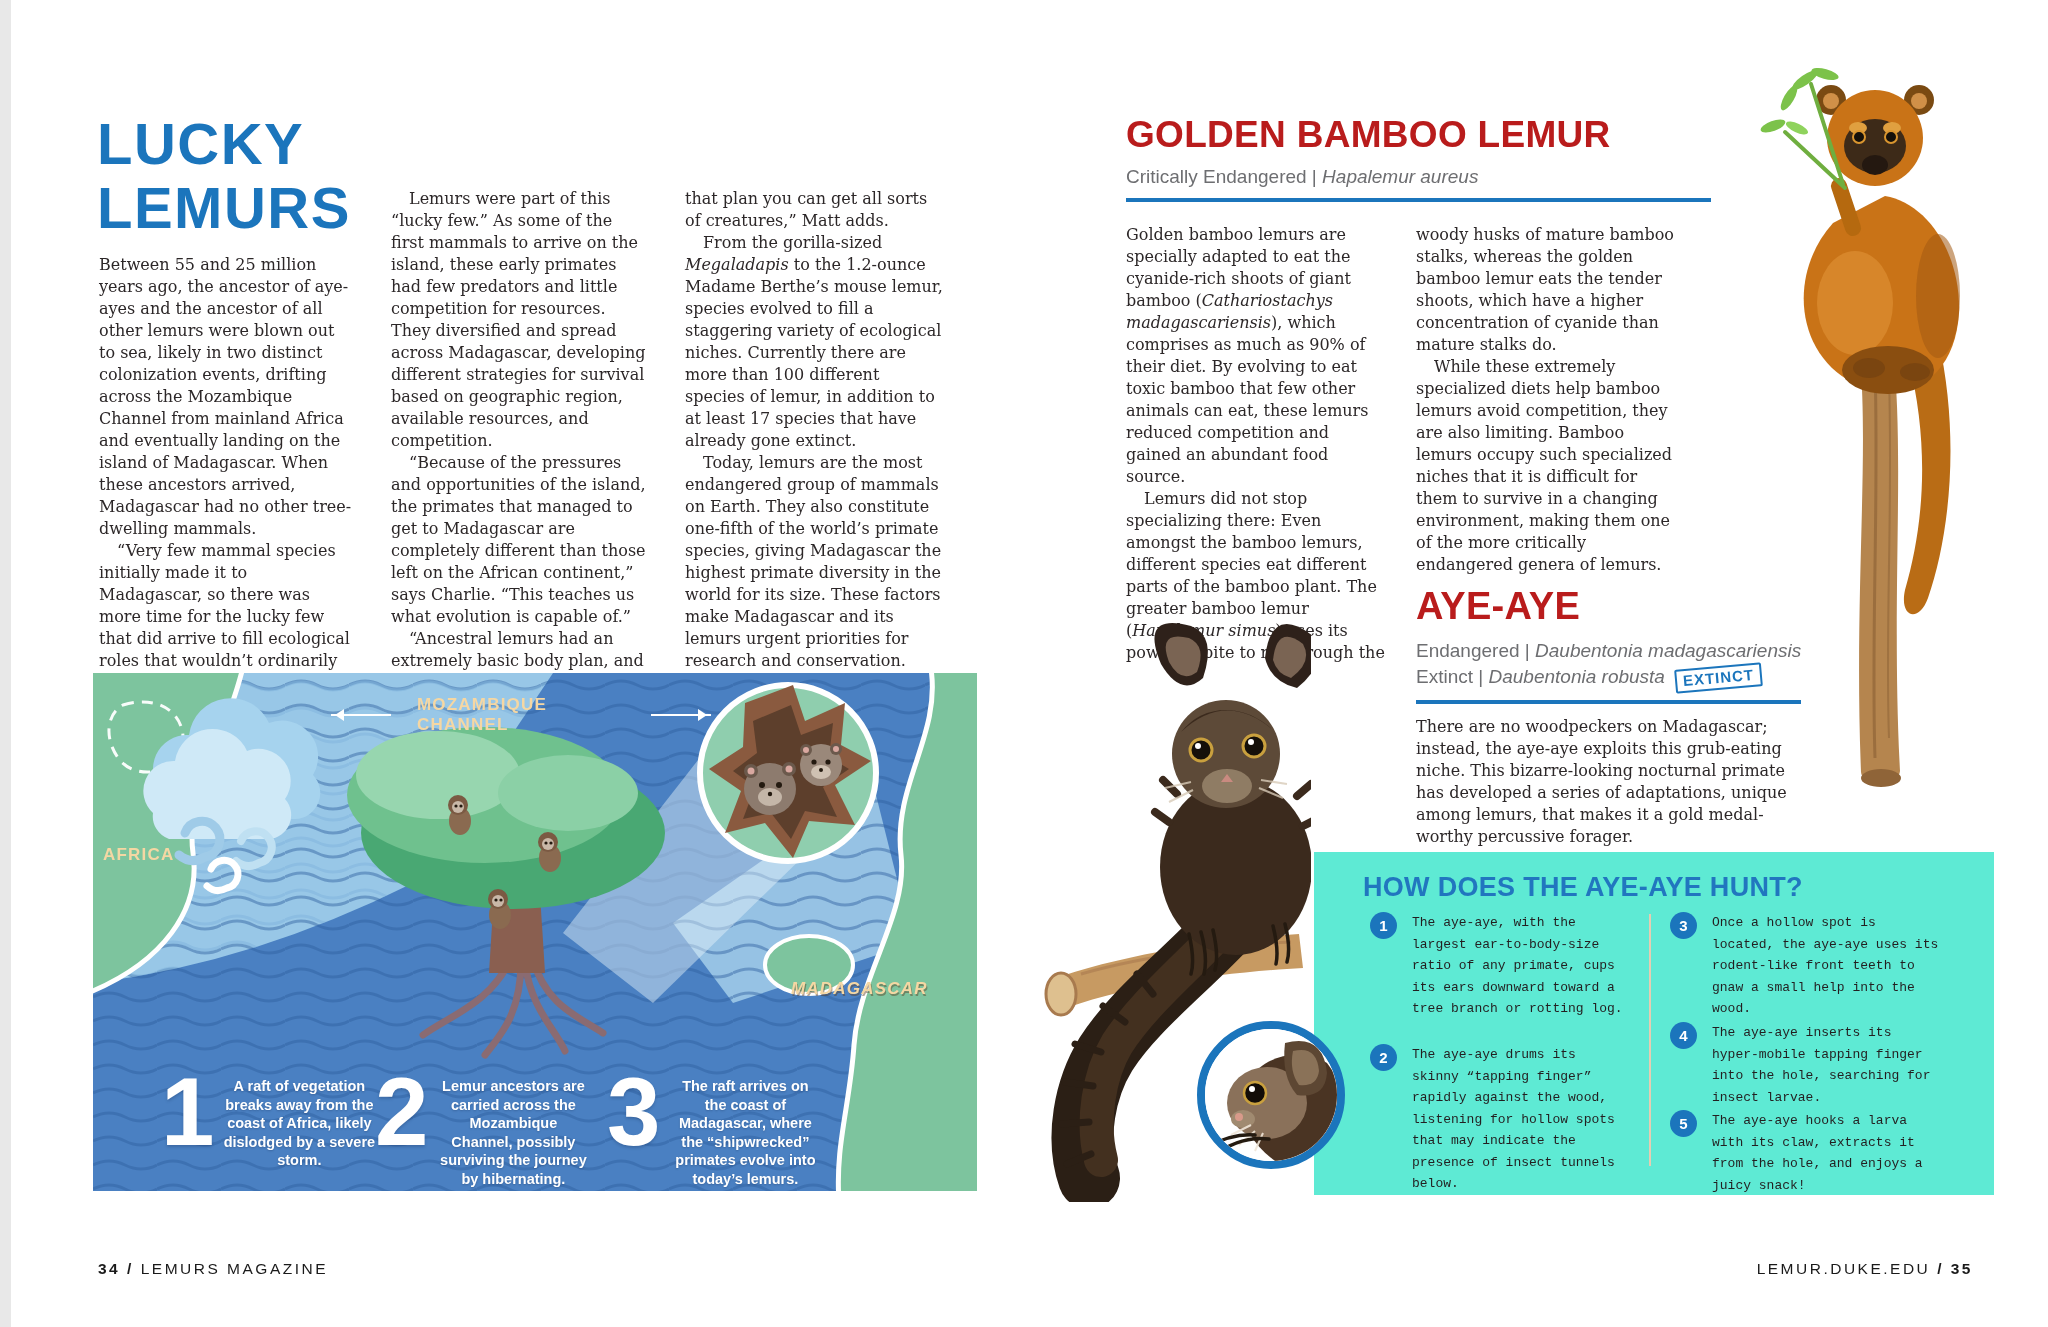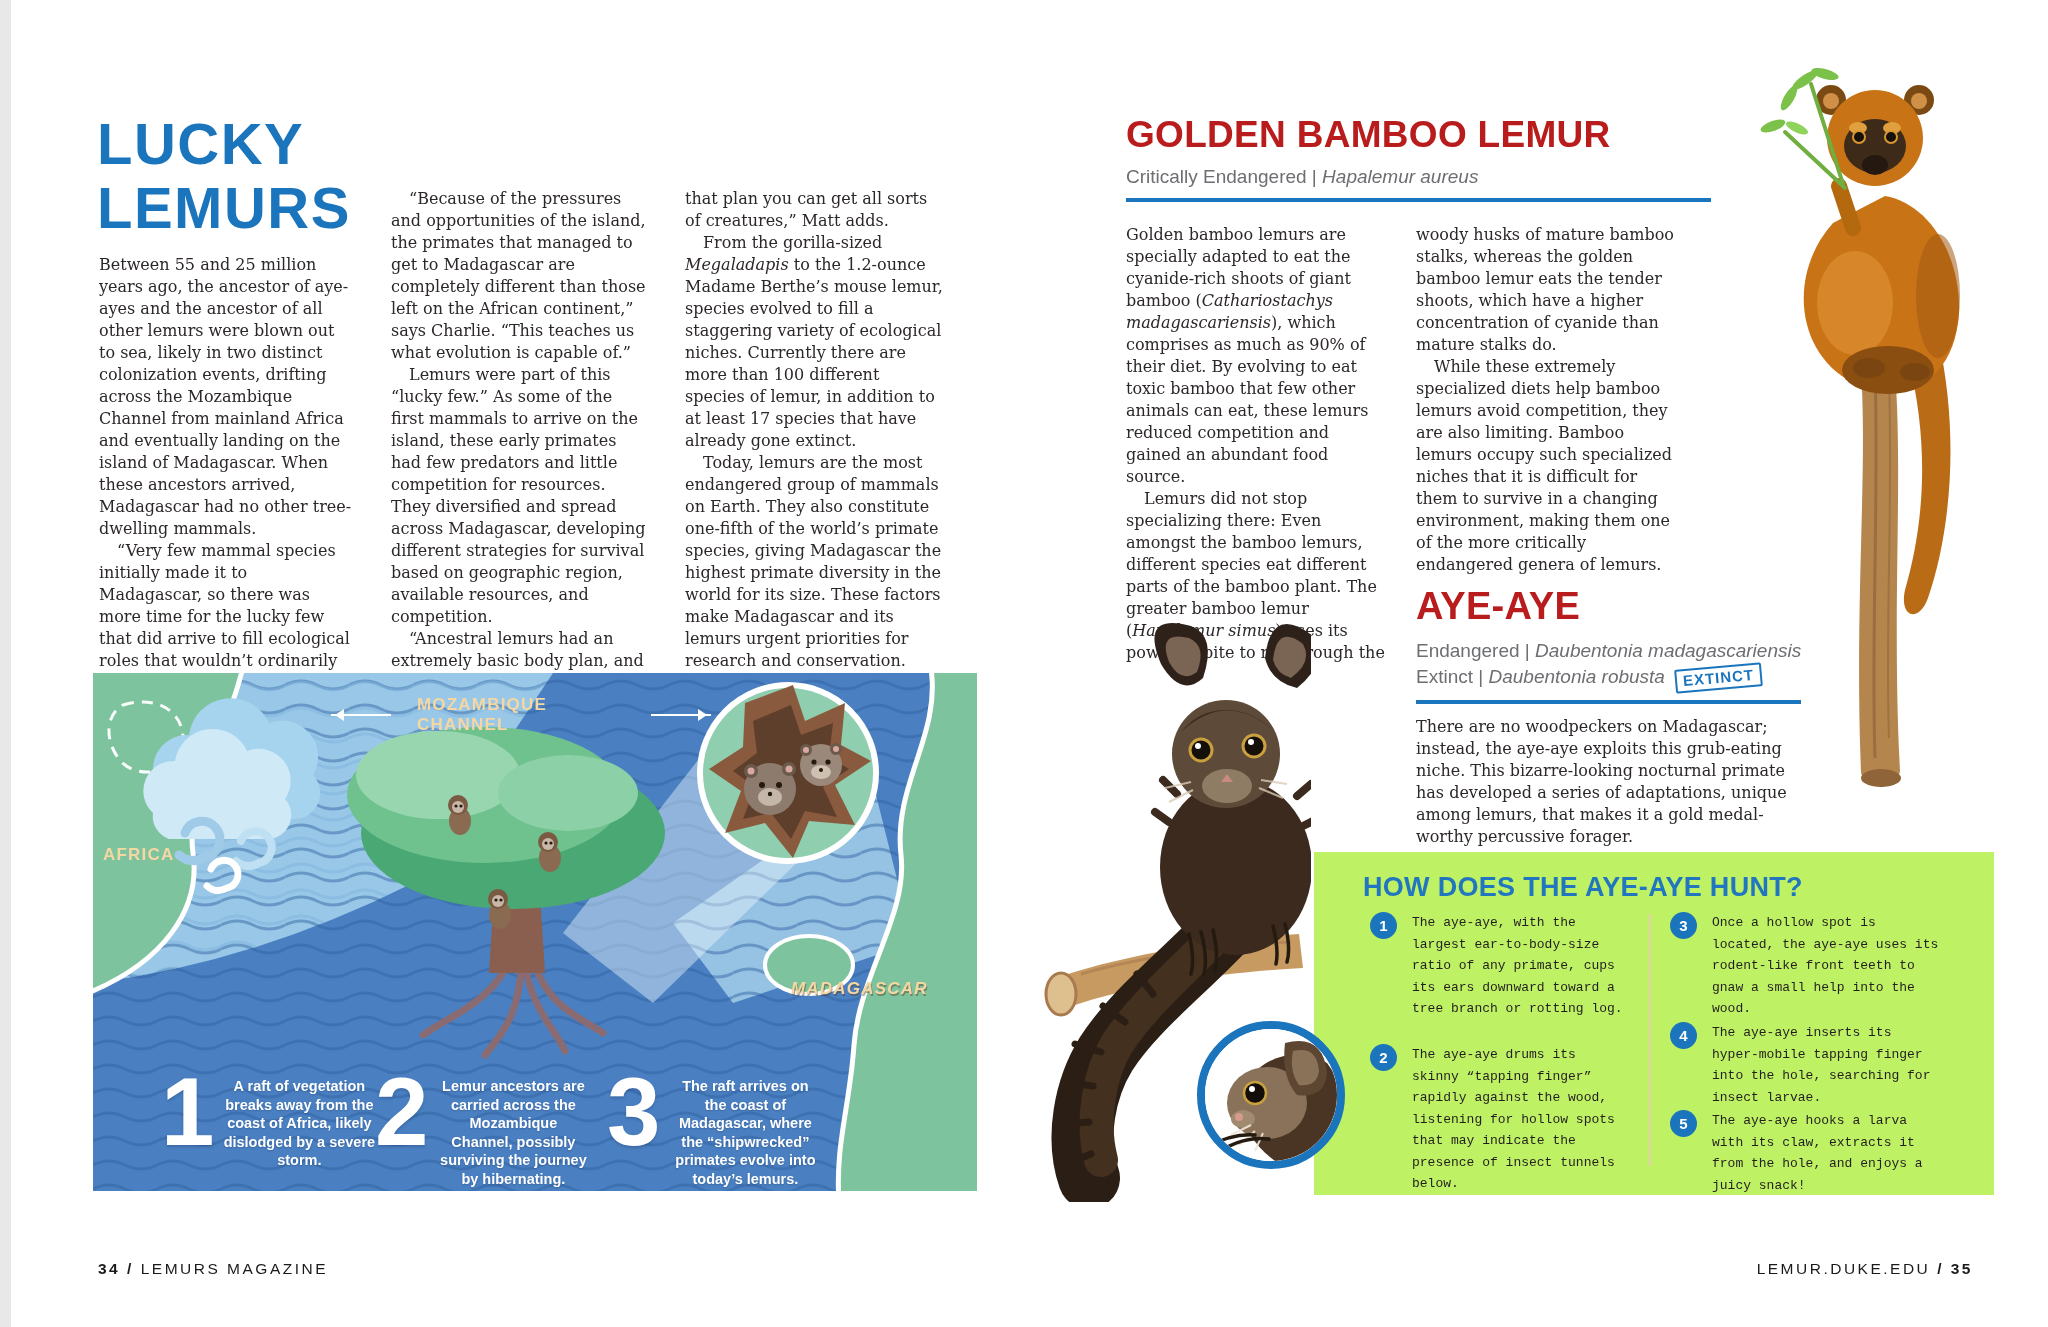--- a/index.html
+++ b/index.html
@@ -28,21 +28,21 @@
   .step .txt{width:152px;margin-left:11px;margin-top:6px;font-size:14.5px;font-weight:700;line-height:18.5px;
              text-shadow:0 1px 2px rgba(20,40,80,.3);text-align:center;}
   
   .sec-head{font-family:"Liberation Sans",sans-serif;font-weight:700;color:#b91c1c;letter-spacing:.3px;}
   .status{font-family:"Liberation Sans",sans-serif;font-size:19px;color:#6d6e71;line-height:26px;}
   .rule{height:4px;background:#1b75bc;}
   .stamp{display:inline-block;font-family:"Liberation Sans",sans-serif;font-weight:700;font-size:15px;
          color:#1b75bc;border:2.5px solid #1b75bc;border-radius:2px;padding:0 6px;line-height:20px;
          letter-spacing:1px;transform:rotate(-5deg);margin-left:10px;box-shadow:inset 0 0 0 1px #fff;}
   
-  .hunt{left:1303px;top:852px;width:680px;height:343px;background:#bef264;}
+  .hunt{left:1303px;top:852px;width:680px;height:343px;background:#5eead4;}
   .hunt-head{position:absolute;left:49px;top:20px;font-family:"Liberation Sans",sans-serif;font-weight:700;
              font-size:27px;color:#2176bf;letter-spacing:.3px;}
   .hstep{position:absolute;display:flex;}
   .badge{width:27px;height:27px;border-radius:50%;background:#1b75bc;color:#fff;flex:0 0 27px;
          font-family:"Liberation Sans",sans-serif;font-weight:700;font-size:15px;line-height:27px;text-align:center;}
   .hstep .txt{margin-left:15px;font-family:Liberation Mono, monospace;font-size:13px;line-height:21.5px;color:#231f20;}
   .hdivider{position:absolute;left:335px;top:62px;width:2px;height:252px;background:#e6cdb2;}
   .inset{left:1186px;top:1021px;width:148px;height:148px;border-radius:50%;border:8px solid #1b75bc;
          background:#ffffff;overflow:hidden;box-sizing:border-box;}
   
@@ -57,22 +57,22 @@
   <div class="abs big-title" style="left:86px;top:112px;">
     <div>LUCKY</div>
     <div>LEMURS</div>
   </div>
 
   <div class="abs body-col" style="left:88px;top:254px;width:256px;">
     <p>Between 55 and 25 million years ago, the ancestor of aye-ayes and the ancestor of all other lemurs were blown out to sea, likely in two distinct colonization events, drifting across the Mozambique Channel from mainland Africa and eventually landing on the island of Madagascar. When these ancestors arrived, Madagascar had no other tree-dwelling mammals.</p>
     <p class="ind">“Very few mammal species initially made it to Madagascar, so there was more time for the lucky few that did arrive to fill ecological roles that wouldn’t ordinarily belong to them,” says Matt.</p>
   </div>
   <div class="abs body-col" style="left:380px;top:188px;width:258px;">
+    <p class="ind">Lemurs were part of this “lucky few.” As some of the first mammals to arrive on the island, these early primates had few predators and little competition for resources. They diversified and spread across Madagascar, developing different strategies for survival based on geographic region, available resources, and competition.</p>
     <p class="ind">“Because of the pressures and opportunities of the island, the primates that managed to get to Madagascar are completely different than those left on the African continent,” says Charlie. “This teaches us what evolution is capable of.”</p>
-    <p class="ind">Lemurs were part of this “lucky few.” As some of the first mammals to arrive on the island, these early primates had few predators and little competition for resources. They diversified and spread across Madagascar, developing different strategies for survival based on geographic region, available resources, and competition.</p>
     <p class="ind">“Ancestral lemurs had an extremely basic body plan, and from</p>
   </div>
   <div class="abs body-col" style="left:674px;top:188px;width:258px;">
     <p>that plan you can get all sorts of creatures,” Matt adds.</p>
     <p class="ind"><span>From the gorilla-sized </span><span class="it">Megaladapis</span><span> to the 1.2-ounce Madame Berthe’s mouse lemur, species evolved to fill a staggering variety of ecological niches. Currently there are more than 100 different species of lemur, in addition to at least 17 species that have already gone extinct.</span></p>
     <p class="ind">Today, lemurs are the most endangered group of mammals on Earth. They also constitute one-fifth of the world’s primate species, giving Madagascar the highest primate diversity in the world for its size. These factors make Madagascar and its lemurs urgent priorities for research and conservation.</p>
   </div>
 
   <div class="abs info">
     <svg width="884" height="518" viewBox="0 0 884 518">

